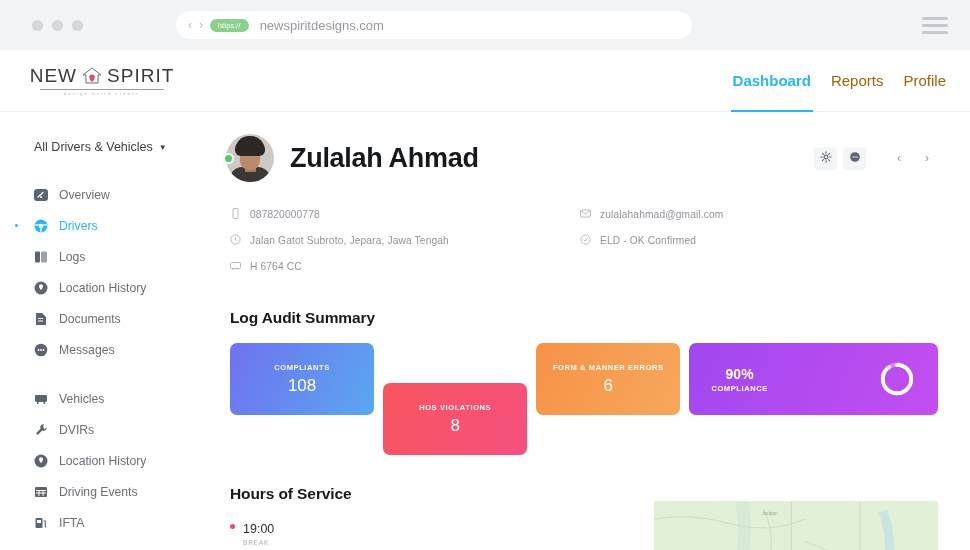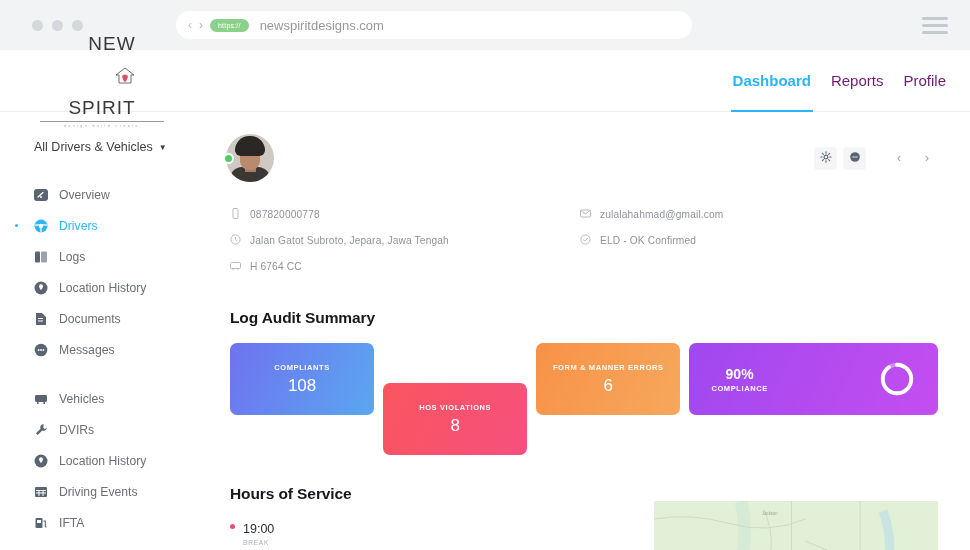--- a/index.html
+++ b/index.html
@@ -53,40 +53,40 @@
   .site-header {
     height: 62px;
     background: #fff;
     border-bottom: 1px solid #eceef0;
     display: flex;
     align-items: center;
     padding: 0 24px 0 38px;
     position: relative;
   }
   .logo { display: flex; flex-direction: column; align-items: center; width: 128px; }
-  .logo-row { display: flex; align-items: flex-end; gap: 12px; flex-direction: column; }
+  .logo-row { display: flex; align-items: center; gap: 4px; }
   .logo-word {
     font-family: "Liberation Sans Narrow", "Liberation Sans", sans-serif;
     font-size: 19px;
     letter-spacing: 1px;
     color: #3a3a3a;
     font-weight: 400;
   }
   .logo-mark { width: 22px; height: 18px; position: relative; }
   .logo-sub {
     width: 124px; height: 1px; background: #9a9a9a; margin-top: 2px;
   }
   .logo-tag {
     font-size: 3.6px; color: #a9a9a9; letter-spacing: 2.4px; margin-top: 1.5px;
   }
 
   .top-nav { margin-left: auto; display: flex; align-items: center; gap: 20px; height: 100%; }
   .top-nav-item {
     font-size: 15px;
-    color: #701a75;
+    color: #a16207;
     height: 100%;
     display: flex;
     align-items: center;
     position: relative;
     cursor: pointer;
   }
   .top-nav-item.active { color: #29b6f6; font-weight: bold; }
   .top-nav-item.active::after {
     content: "";
     position: absolute;
@@ -466,20 +466,21 @@
     <div class="profile-head">
       <div class="avatar-wrap">
         <div class="avatar">
           <div class="body"></div>
           <div class="neck"></div>
           <div class="face"></div>
           <div class="hair"></div>
         </div>
         <span class="status-dot"></span>
       </div>
+      <h1 class="driver-name">Zulalah Ahmad</h1>
 
       <div class="head-actions">
         <div class="icon-btn-group">
           <div class="icon-btn">
             <span>
               <svg viewBox="0 0 14 14">
                   <circle cx="7" cy="7" r="2.2" fill="none" stroke="#5b6572" stroke-width="1.3"></circle>
                   <g stroke="#5b6572" stroke-width="1.3" stroke-linecap="round">
                     <path d="M7 1 V2.6"></path>
                     <path d="M7 11.4 V13"></path>

